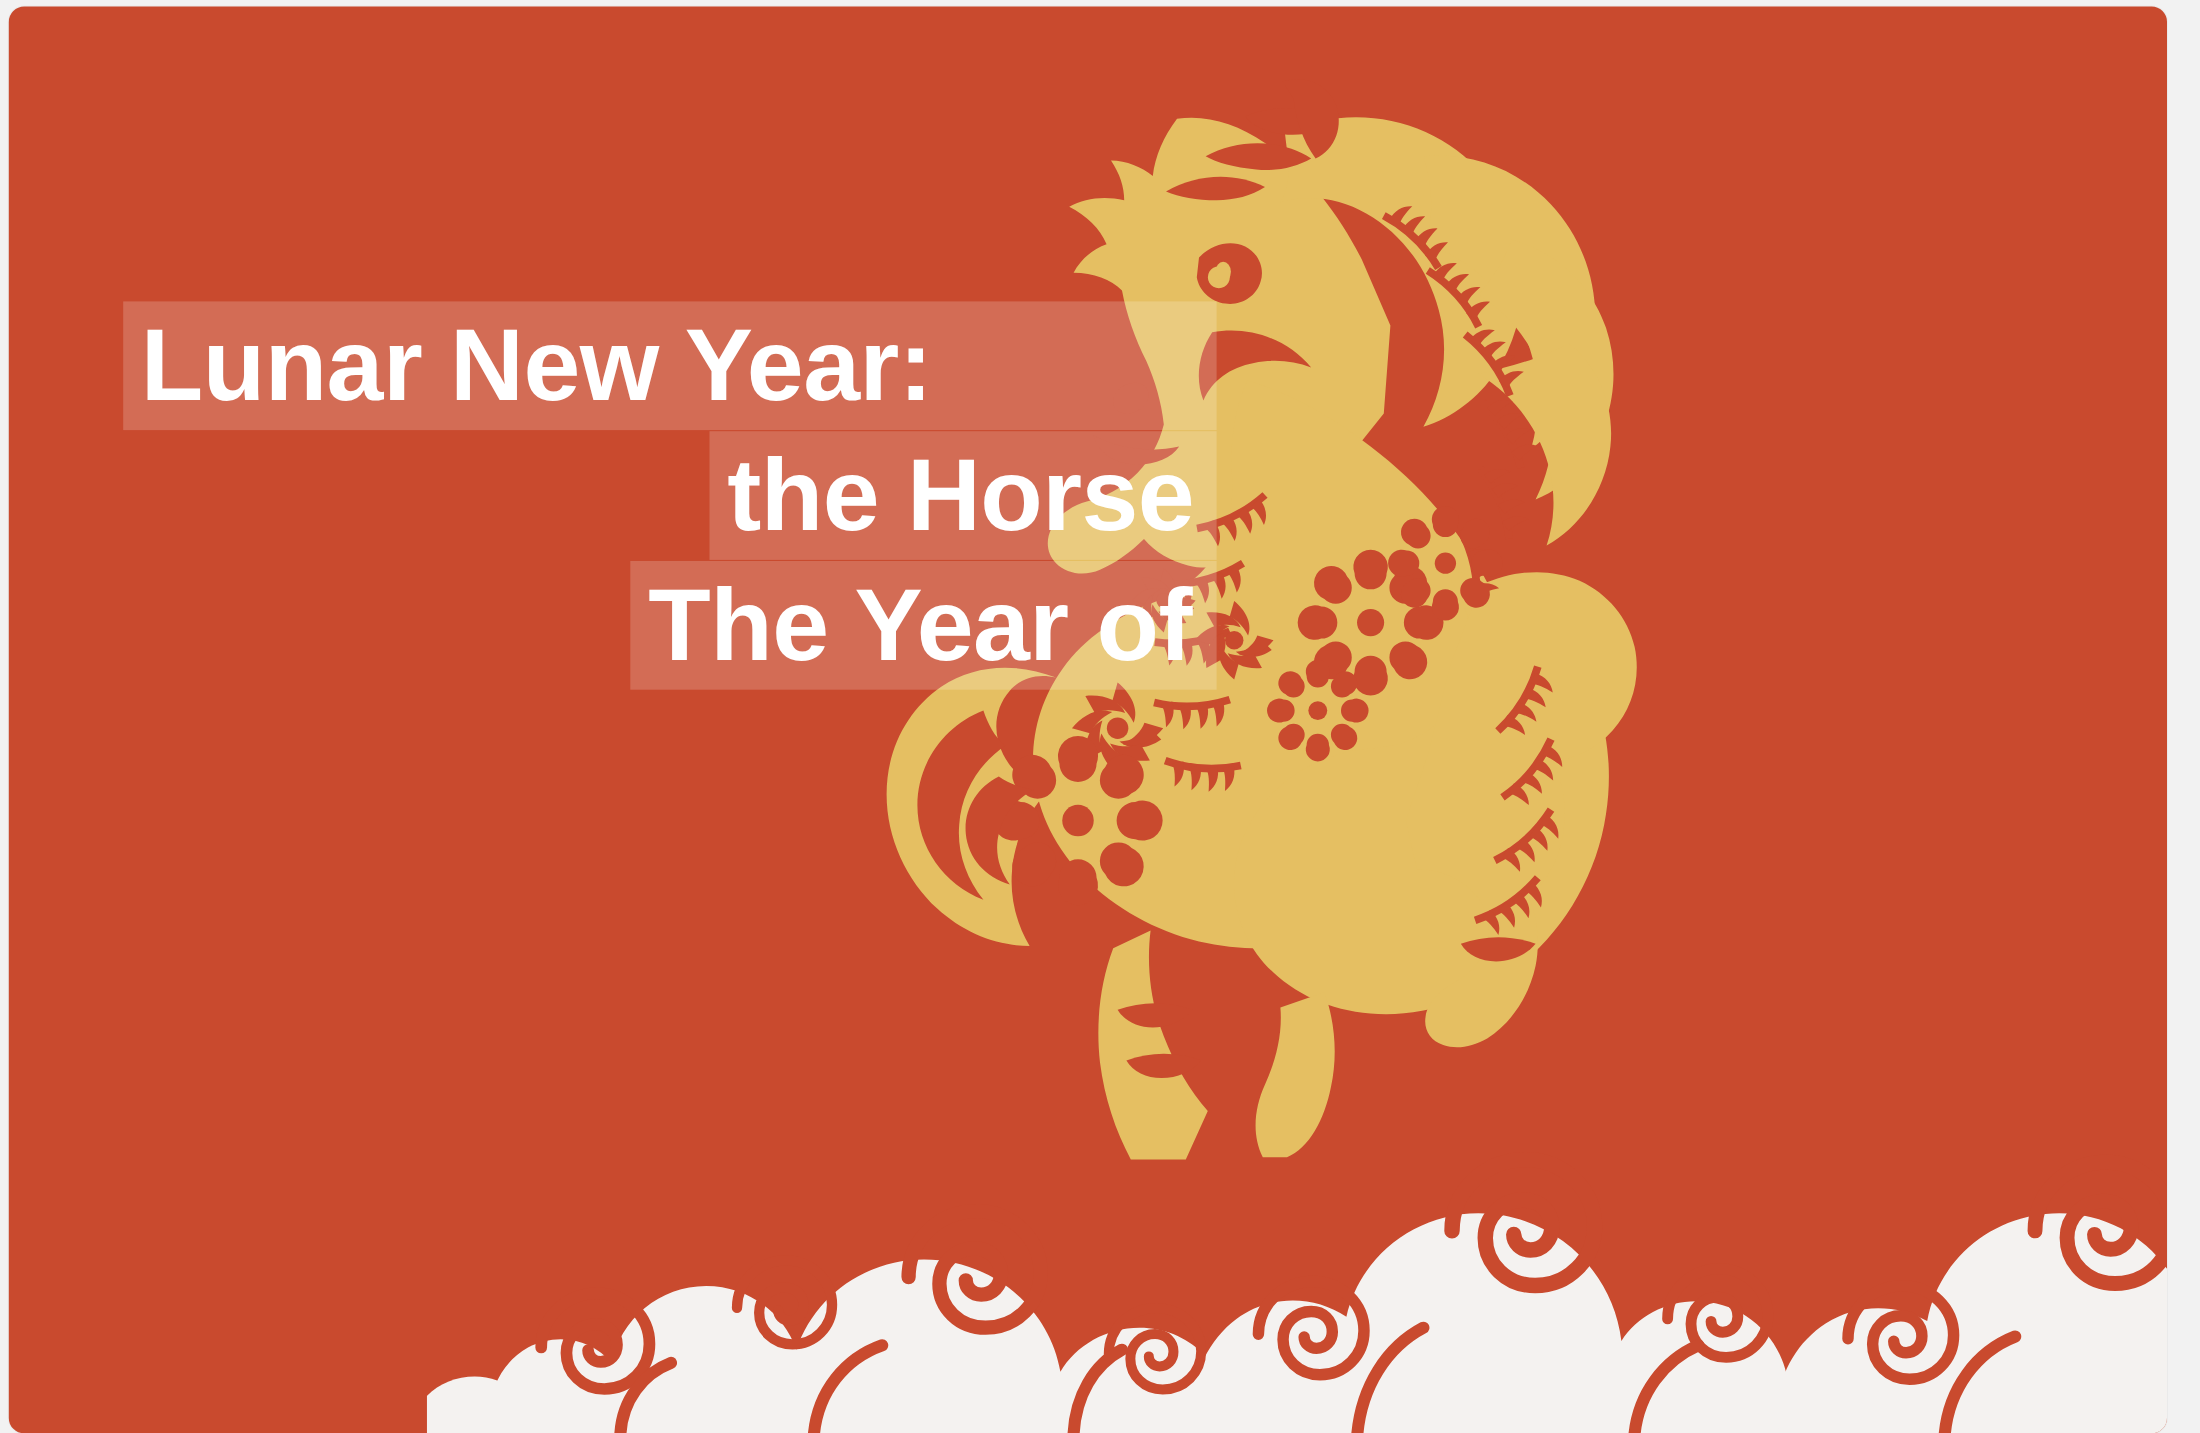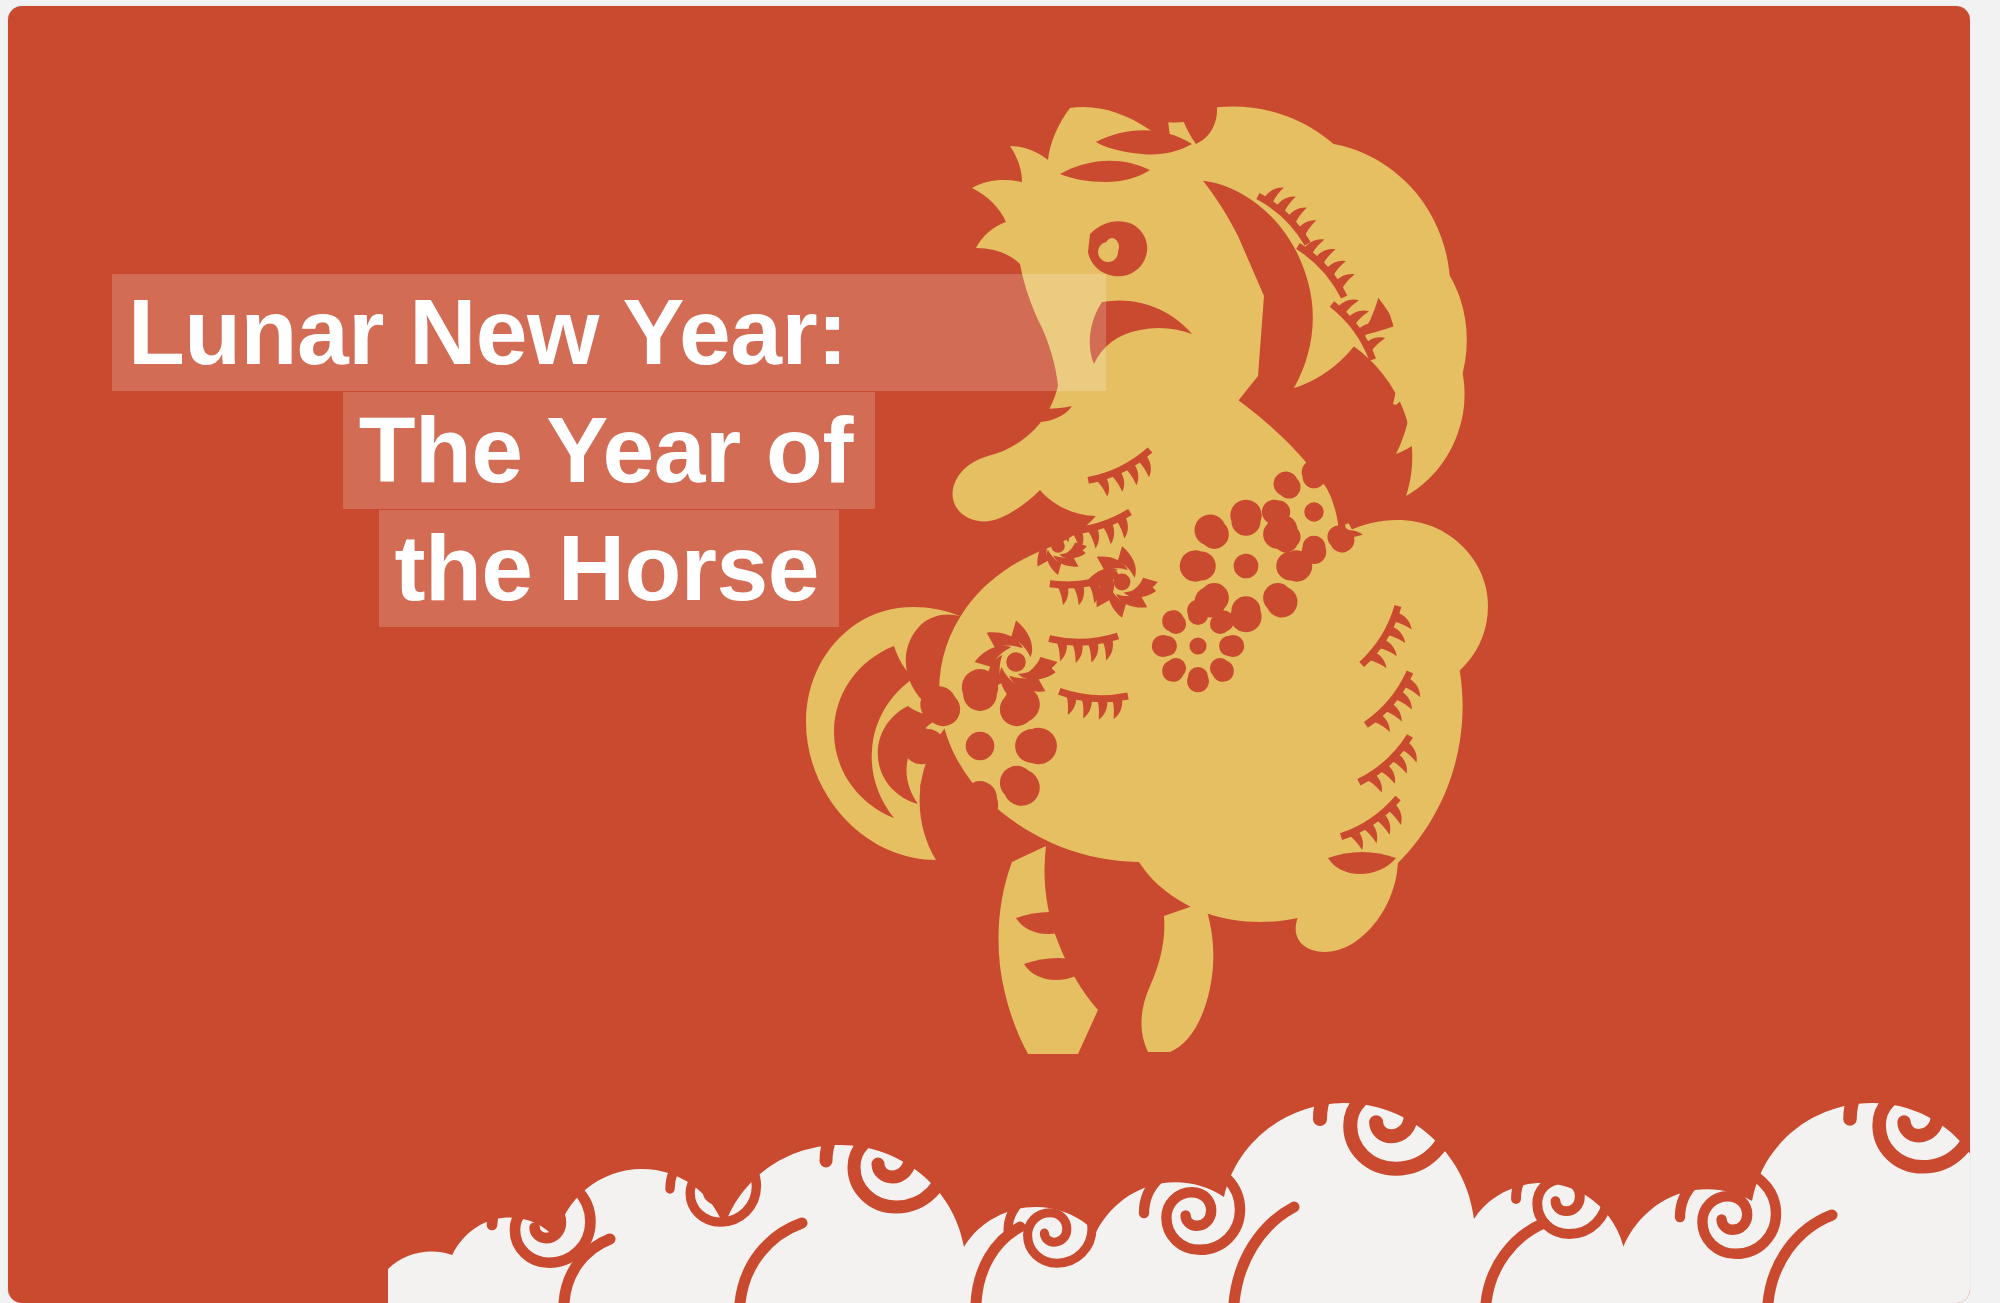--- a/index.html
+++ b/index.html
@@ -56,21 +56,21 @@
   }
 
   
   .headline {
     position: absolute;
     left: 104px;
     top: 268px;
     z-index: 5;
     display: flex;
     flex-direction: column;
-    align-items: center;
+    align-items: flex-end;
   }
   .headline .line {
     position: relative;
     display: inline-block;
     color: #ffffff;
     font-size: 93px;
     line-height: 117px;
     font-weight: 700;
     letter-spacing: -0.5px;
     white-space: nowrap;
@@ -378,18 +378,18 @@
           <path d="M846,330 C850,288 872,252 906,234"></path>
           <path d="M1098,330 C1102,294 1124,264 1156,250"></path>
           <path d="M1380,330 C1384,290 1408,256 1444,242"></path>
         </g>
       </svg>
 
     </div>
 
     <div class="headline">
       <span class="line line-1">Lunar New Year:</span>
+      <span class="line line-3">the Horse</span>
       <span class="line line-2">The Year of</span>
-      <span class="line line-3">the Horse</span>
     </div>
 
   </div>
 </div>
 
 </body></html>

